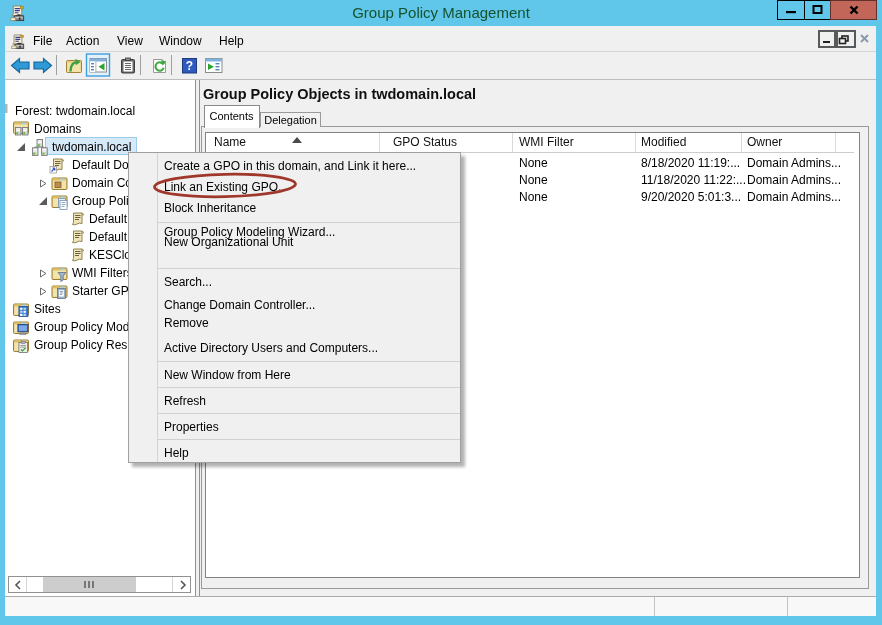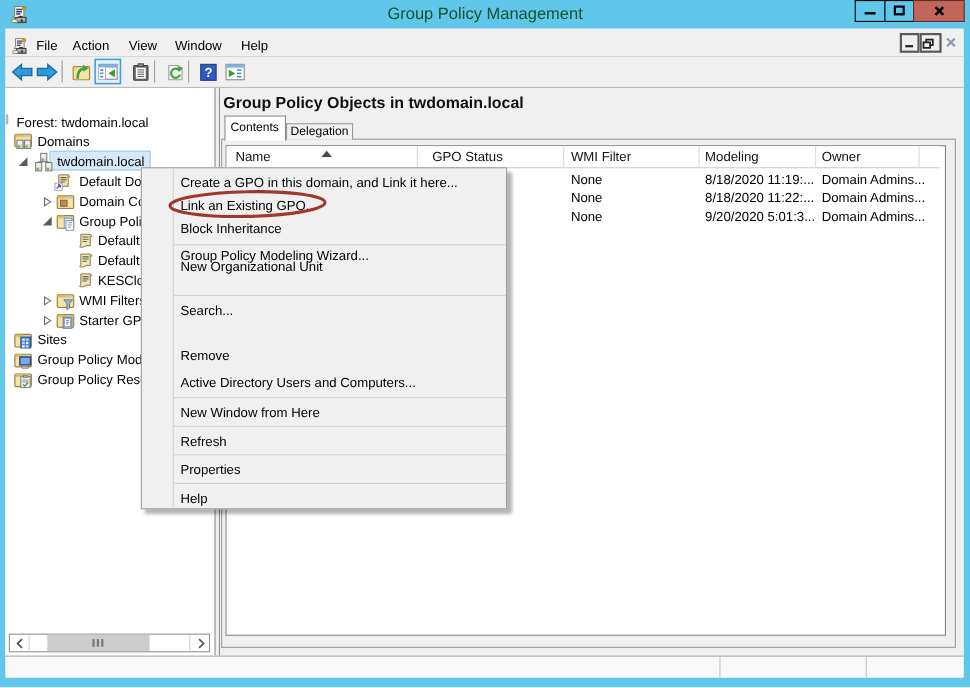--- a/index.html
+++ b/index.html
@@ -292,37 +292,37 @@
 
       <div class="abs" style="left:60px;top:31.5px;width:61px;height:15.5px;border:1px solid #9a9a9a;border-bottom:none;background:#f1f1f1;box-sizing:border-box;text-align:center;line-height:14px;font-size:11px;">Delegation</div>
       <div class="abs" style="left:3.5px;top:25.3px;width:56px;height:23px;border:1px solid #8a8a8a;border-bottom:none;background:#fff;box-sizing:border-box;text-align:center;line-height:21px;font-size:11px;">Contents</div>
 
       <div class="abs" style="left:5px;top:52px;width:655px;height:446px;background:#fff;border:1px solid #828282;box-sizing:border-box;">
 
         <div class="abs" style="left:0;top:0;width:648px;height:19px;border-bottom:1px solid #cdcdcd;background:#fff;">
           <div class="hdrtxt" style="left:8px;">Name</div>
           <div class="hdrtxt" style="left:187px;">GPO Status</div>
           <div class="hdrtxt" style="left:313px;">WMI Filter</div>
-          <div class="hdrtxt" style="left:435px;">Modeling</div>
+          <div class="hdrtxt" style="left:435px;">Modified</div>
           <div class="hdrtxt" style="left:541px;">Owner</div>
           <svg class="abs" style="left:86px;top:4px;" width="10" height="6">
               <polygon points="5,0 10,6 0,6" fill="#4a4a4a"></polygon>
             </svg>
           <div class="abs" style="left:173px;top:0;width:1px;height:19px;background:#d9d9d9;"></div>
           <div class="abs" style="left:306px;top:0;width:1px;height:19px;background:#d9d9d9;"></div>
           <div class="abs" style="left:429px;top:0;width:1px;height:19px;background:#d9d9d9;"></div>
           <div class="abs" style="left:535px;top:0;width:1px;height:19px;background:#d9d9d9;"></div>
           <div class="abs" style="left:629px;top:0;width:1px;height:19px;background:#d9d9d9;"></div>
         </div>
 
         <div class="cell" style="left:313px;top:22px;">None</div>
         <div class="cell" style="left:435px;top:22px;">8/18/2020 11:19:...</div>
         <div class="cell" style="left:541px;top:22px;">Domain Admins...</div>
         <div class="cell" style="left:313px;top:39px;">None</div>
-        <div class="cell" style="left:435px;top:39px;">8/18/2020 11:22:...</div>
+        <div class="cell" style="left:435px;top:39px;">11/18/2020 11:22:...</div>
         <div class="cell" style="left:541px;top:39px;">Domain Admins...</div>
         <div class="cell" style="left:313px;top:56px;">None</div>
         <div class="cell" style="left:435px;top:56px;">9/20/2020 5:01:3...</div>
         <div class="cell" style="left:541px;top:56px;">Domain Admins...</div>
       </div>
     </div>
 
     <div class="abs" style="left:0;top:570px;width:871px;height:20px;background:#f8f8f8;border-top:1px solid #ababab;box-sizing:border-box;"></div>
     <div class="abs" style="left:649px;top:571px;width:1px;height:19px;background:#c4c4c4;"></div>
     <div class="abs" style="left:782px;top:571px;width:1px;height:19px;background:#c4c4c4;"></div>
@@ -331,20 +331,21 @@
   <div id="ctxmenu">
     <div class="abs" style="left:28px;top:0;width:1px;height:309px;background:#d4d4d4;"></div>
     <div class="mi" style="top:2.5px;">Create a GPO in this domain, and Link it here...</div>
     <div class="mi" style="top:24px;">Link an Existing GPO...</div>
     <div class="mi" style="top:44.5px;">Block Inheritance</div>
     <div class="msep" style="top:69px;"></div>
     <div class="mi" style="top:69px;">Group Policy Modeling Wizard...</div>
     <div class="mi" style="top:79px;">New Organizational Unit</div>
     <div class="msep" style="top:115px;"></div>
     <div class="mi" style="top:118.5px;">Search...</div>
+    <div class="mi" style="top:141.5px;">Change Domain Controller...</div>
     <div class="mi" style="top:160px;">Remove</div>
     <div class="mi" style="top:185px;">Active Directory Users and Computers...</div>
     <div class="msep" style="top:208px;"></div>
     <div class="mi" style="top:211.5px;">New Window from Here</div>
     <div class="msep" style="top:233.5px;"></div>
     <div class="mi" style="top:237.5px;">Refresh</div>
     <div class="msep" style="top:259.5px;"></div>
     <div class="mi" style="top:263.5px;">Properties</div>
     <div class="msep" style="top:285.5px;"></div>
     <div class="mi" style="top:289.5px;">Help</div>

